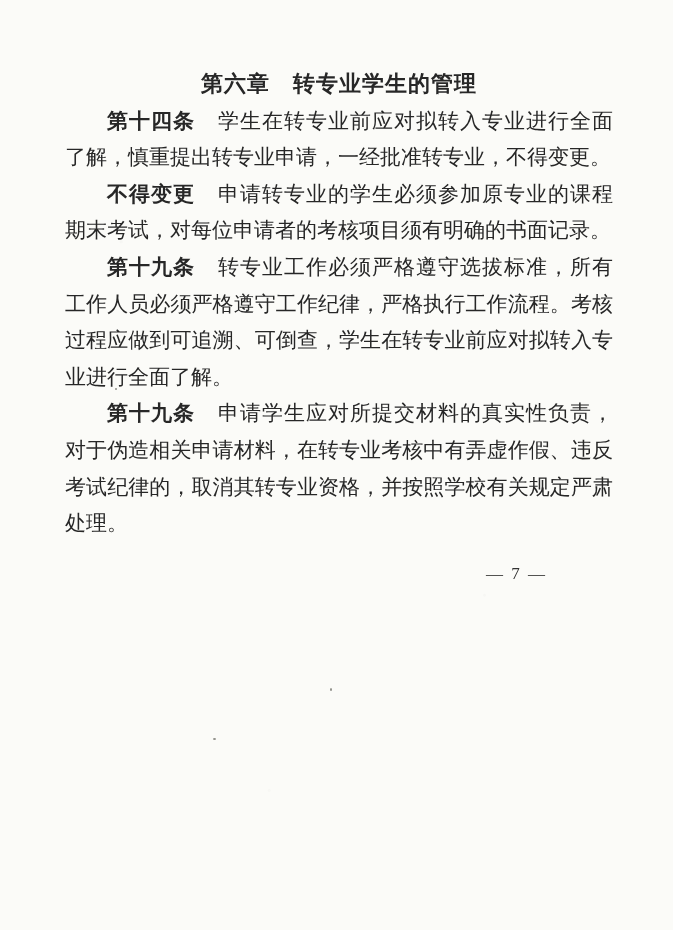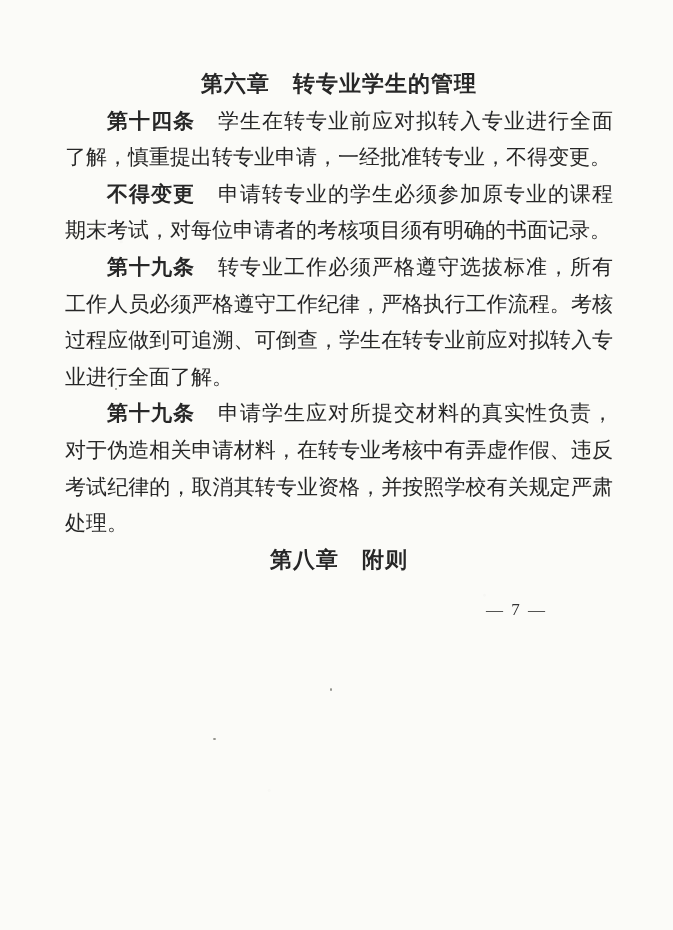--- a/index.html
+++ b/index.html
@@ -79,21 +79,20 @@
 
     <p class="article"><span class="article-label">不得变更</span><span>申请转专业的学生必须参加原专业的课程期末考试，对每位申请者的考核项目须有明确的书面记录。</span></p>
 
 
 
 
     <p class="article"><span class="article-label">第十九条</span><span>转专业工作必须严格遵守选拔标准，所有工作人员必须严格遵守工作纪律，严格执行工作流程。考核过程应做到可追溯、可倒查，学生在转专业前应对拟转入专业进行全面了解。</span></p>
 
     <p class="article"><span class="article-label">第十九条</span><span>申请学生应对所提交材料的真实性负责，对于伪造相关申请材料，在转专业考核中有弄虚作假、违反考试纪律的，取消其转专业资格，并按照学校有关规定严肃处理。</span></p>
 
-    <h2 class="chapter-heading">第八章　附则</h2>
 
 
   </div>
 
   <div class="page-number">— 7 —</div>
 
   <div class="speck speck-1"></div>
   <div class="speck speck-2"></div>
   <div class="speck speck-3"></div>
 </div>

